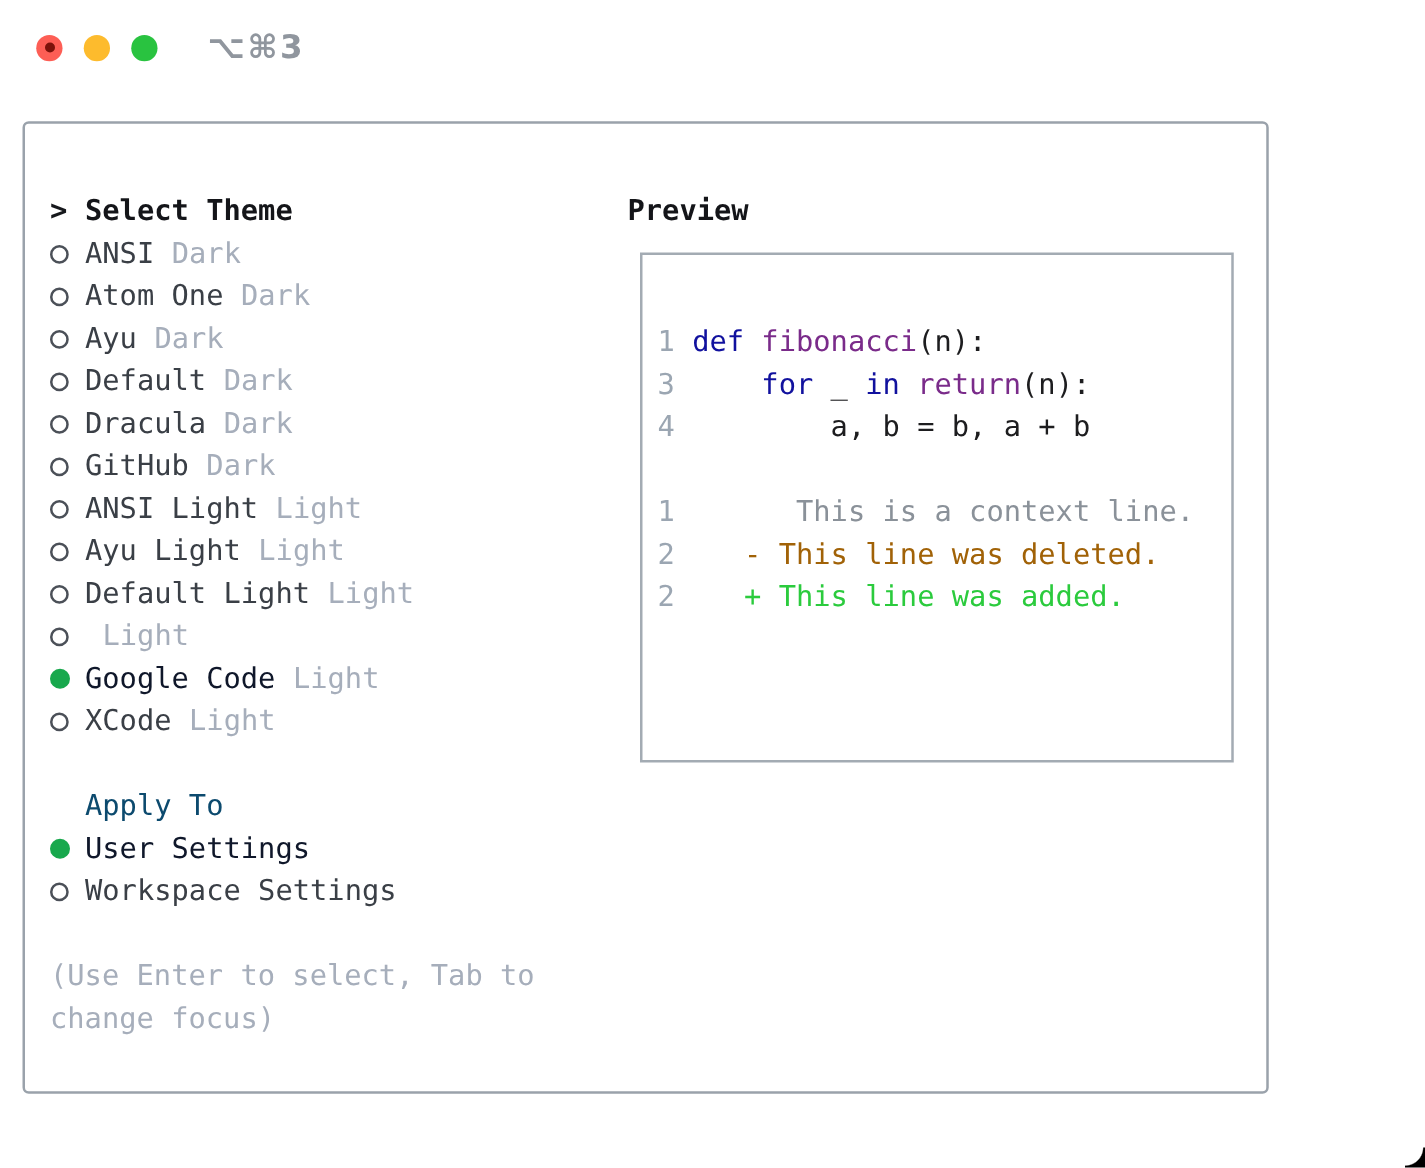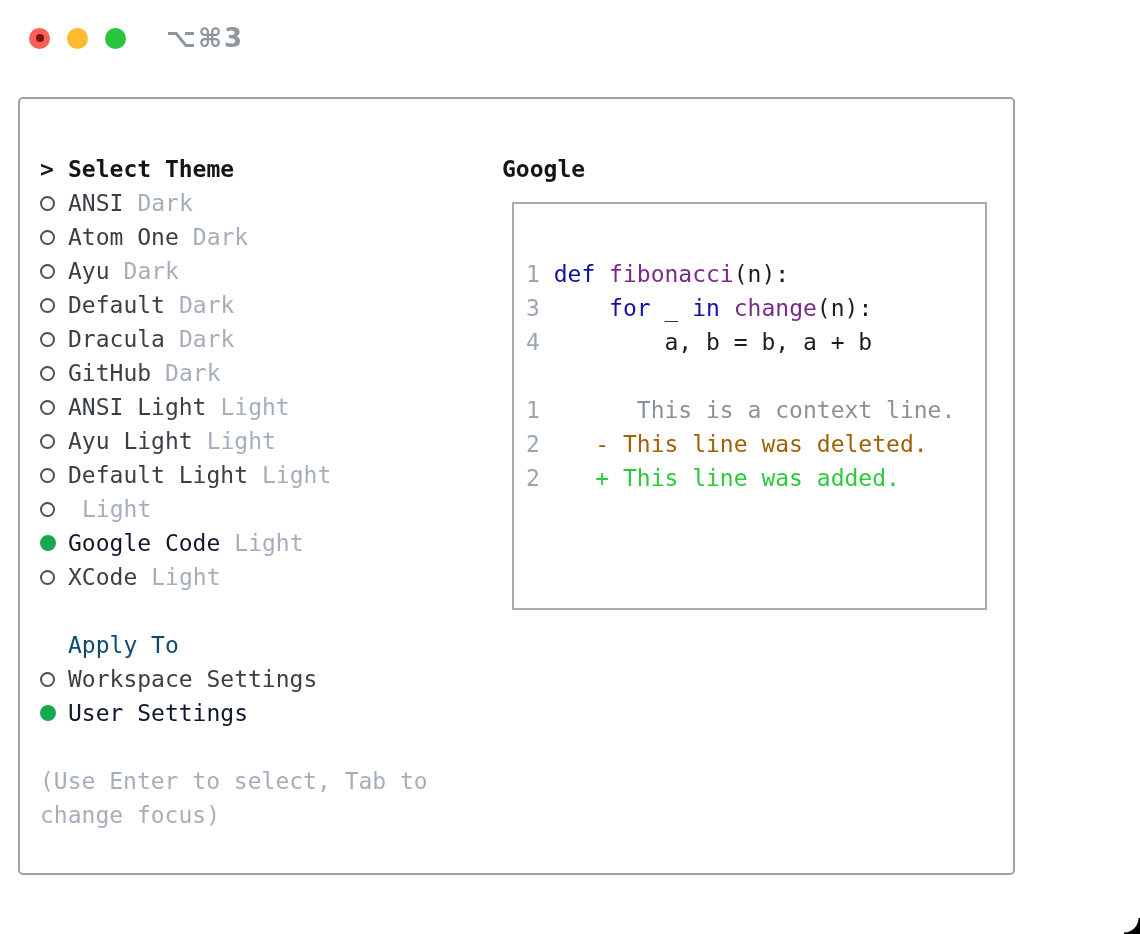--- a/index.html
+++ b/index.html
@@ -177,44 +177,44 @@
       <div class="spacer"></div>
 
       <div class="row">
         <span class="marker"></span>
         <span class="section-label">Apply To</span>
       </div>
 
       <div id="apply-list">
           <div class="row">
             <span class="marker">
+              <span class="radio on"></span>
+            </span>
+            <span class="theme-name sel">User Settings</span>
+          </div>
+          <div class="row">
+            <span class="marker">
               <span class="radio"></span>
             </span>
             <span class="theme-name">Workspace Settings</span>
-          </div>
-          <div class="row">
-            <span class="marker">
-              <span class="radio on"></span>
-            </span>
-            <span class="theme-name sel">User Settings</span>
           </div>
         </div>
 
       <div class="spacer"></div>
 
       <div class="hint">(Use Enter to select, Tab to
 change focus)</div>
     </div>
 
     <div class="right">
-      <div class="preview-title">Google</div>
+      <div class="preview-title">Preview</div>
       <div class="preview-box">
         <div id="code-lines">
             <div class="code-line"><span class="tok-num">1 </span><span class="tok-kwd">def </span><span class="tok-typ">fibonacci</span><span class="tok-pln">(n):</span></div>
-            <div class="code-line"><span class="tok-num">3 </span><span class="tok-pln">    </span><span class="tok-kwd">for</span><span class="tok-pln"> _ </span><span class="tok-kwd">in</span><span class="tok-pln"> </span><span class="tok-typ">change</span><span class="tok-pln">(n):</span></div>
+            <div class="code-line"><span class="tok-num">3 </span><span class="tok-pln">    </span><span class="tok-kwd">for</span><span class="tok-pln"> _ </span><span class="tok-kwd">in</span><span class="tok-pln"> </span><span class="tok-typ">return</span><span class="tok-pln">(n):</span></div>
             <div class="code-line"><span class="tok-num">4 </span><span class="tok-pln">        a, b = b, a + b</span></div>
             <div class="code-line"><span class="tok-num"> </span></div>
             <div class="code-line"><span class="tok-num">1 </span><span class="tok-ctx">      This is a context line.</span></div>
             <div class="code-line"><span class="tok-num">2 </span><span class="tok-del">   - This line was deleted.</span></div>
             <div class="code-line"><span class="tok-num">2 </span><span class="tok-add">   + This line was added.</span></div>
           </div>
       </div>
     </div>
 
   </div>

